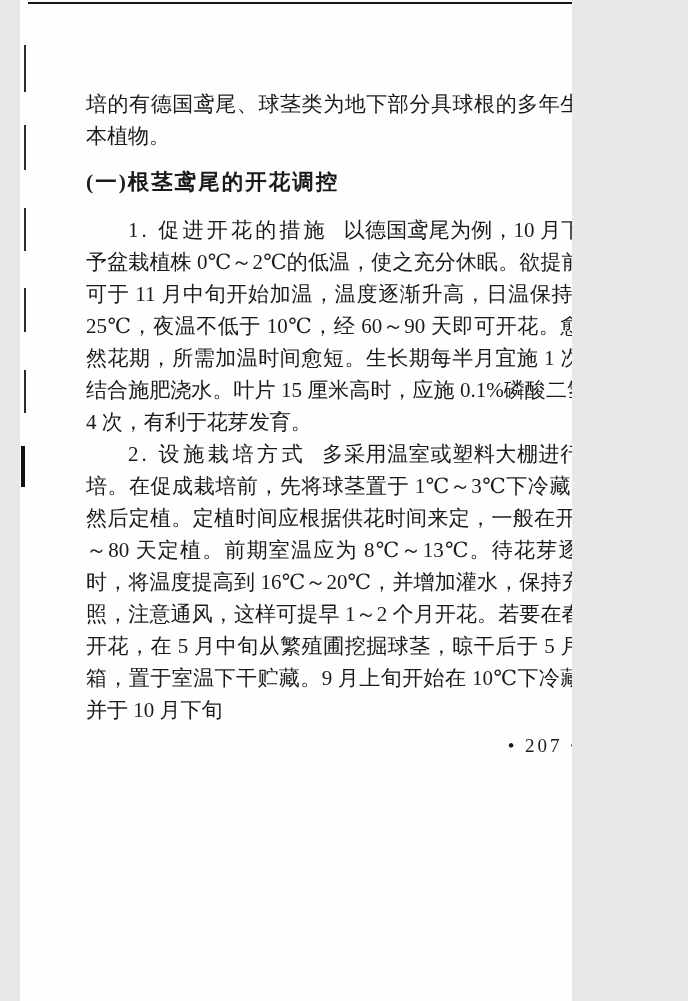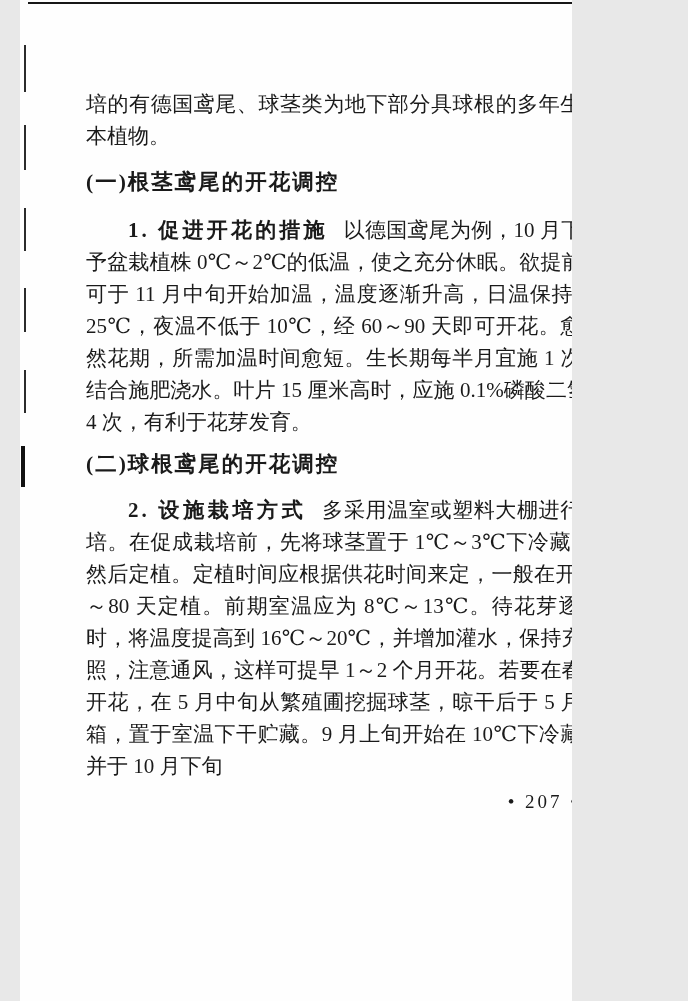--- a/index.html
+++ b/index.html
@@ -48,21 +48,21 @@
     line-height: 32px;
     text-align: justify;
   }
   .para {
     margin: 0;
   }
   .para.indent {
     text-indent: 42px;
   }
   .lead {
-    font-weight: bold;
+    font-weight: normal;
     letter-spacing: 3px;
     margin-right: 16px;
   }
   .sec-heading {
     margin: 14px 0 16px 0;
     font-size: 21.5px;
     font-weight: bold;
     text-align: left;
     letter-spacing: 2px;
     text-indent: 0;
@@ -107,21 +107,20 @@
 
   <main class="text-block">
 
     <p class="para">培的有德国鸢尾、球茎类为地下部分具球根的多年生球根草本植物。</p>
 
     <h2 class="sec-heading">(一)根茎鸢尾的开花调控</h2>
 
     <p class="para indent"><span class="lead">1. 促进开花的措施</span><span>以德国鸢尾为例，10 月下旬，给予盆栽植株 0℃～2℃的低温，使之充分休眠。欲提前开花，可于 11 月中旬开始加温，温度逐渐升高，日温保持 20℃～25℃，夜温不低于 10℃，经 60～90 天即可开花。愈接近自然花期，所需加温时间愈短。生长期每半月宜施 1 次追肥，结合施肥浇水。叶片 15 厘米高时，应施 0.1%磷酸二氢钾 3～4 次，有利于花芽发育。</span></p>
 
 
-    <h2 class="sec-heading second">(二)球根鸢尾的开花调控</h2>
 
     <p class="para indent"><span class="lead">2. 设施栽培方式</span><span>多采用温室或塑料大棚进行促成栽培。在促成栽培前，先将球茎置于 1℃～3℃下冷藏 60 天，然后定植。定植时间应根据供花时间来定，一般在开花前 50～80 天定植。前期室温应为 8℃～13℃。待花芽逐渐抽出时，将温度提高到 16℃～20℃，并增加灌水，保持充足的光照，注意通风，这样可提早 1～2 个月开花。若要在春节前后开花，在 5 月中旬从繁殖圃挖掘球茎，晾干后于 5 月下旬装箱，置于室温下干贮藏。9 月上旬开始在 10℃下冷藏 6 周，并于 10 月下旬</span></p>
 
     <div class="page-number">• 207 •</div>
 
   </main>
 
   <div class="watermark">MSHUA</div>
 
 </div>

